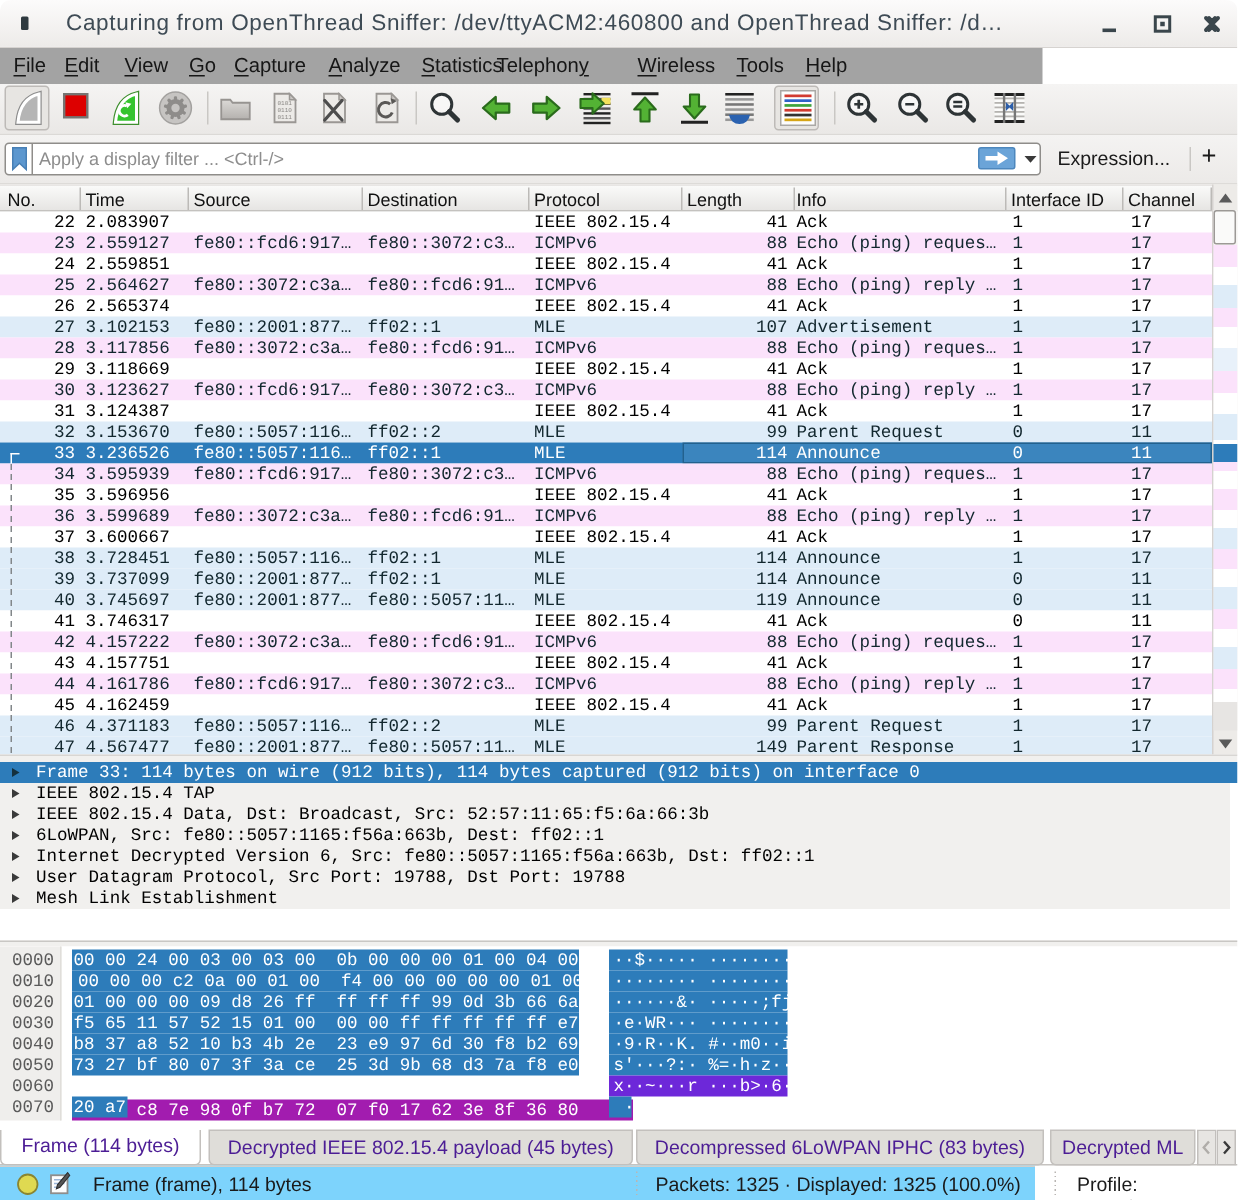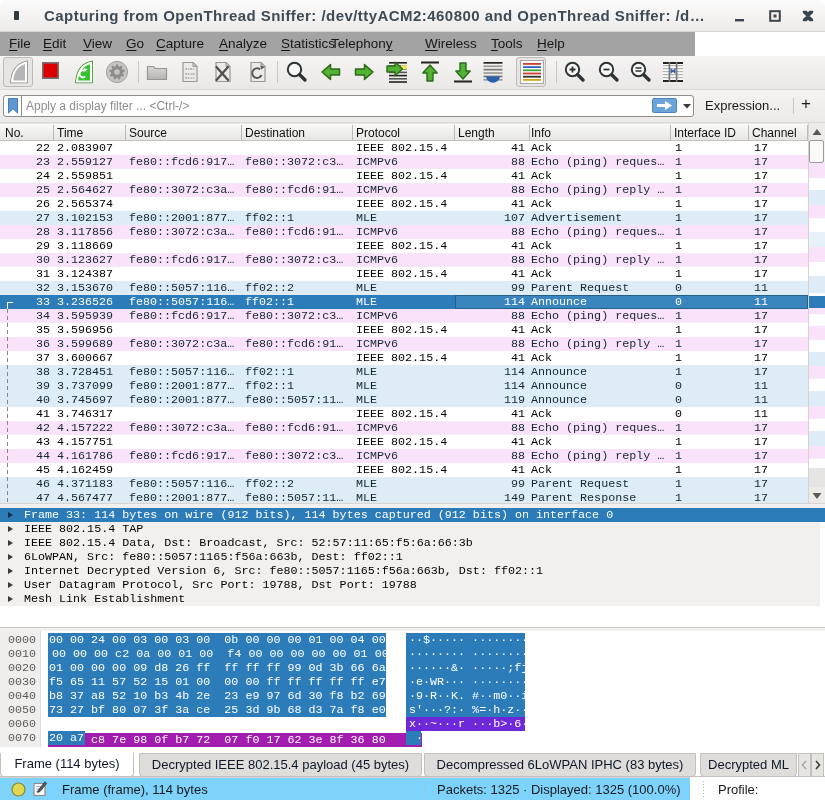--- a/index.html
+++ b/index.html
@@ -1,19 +1,19 @@
 <!DOCTYPE html>
 <html><head><meta charset="utf-8"><style>
 *{margin:0;padding:0;box-sizing:border-box}
 html,body{width:825px;height:800px;overflow:hidden;background:#fff}
 body{font-family:"Liberation Sans",sans-serif;position:relative}
 .abs{position:absolute}
 .mono{font-family:"Liberation Mono",monospace;font-size:11.7px;white-space:pre}
 .titlebar{left:0;top:0;width:825px;height:32px;background:linear-gradient(#fcfbfb,#edebe9);border-bottom:1px solid #d6d3d0;border-radius:7px 7px 0 0}
-.title{left:44px;top:7px;font-size:15px;font-weight:bold;color:#3e4b55;letter-spacing:.45px}
+.title{left:44px;top:7px;font-size:15px;font-weight:normal;color:#3e4b55;letter-spacing:.45px}
 .wicon{left:14px;top:11px;width:5px;height:9px;background:#2f3a40;border-radius:1px}
 .menubar{left:0;top:32px;width:695px;height:24px;background:#a3a3a3}
 .mi{position:absolute;top:4px;font-size:13.5px;color:#161616}
 .mi u{text-decoration-thickness:1px;text-underline-offset:2px}
 .toolbar{left:0;top:56px;width:825px;height:34px;background:linear-gradient(#f5f4f3,#eae8e6);border-bottom:1px solid #dbd9d6}
 .tbox{position:absolute;top:1px;width:30px;height:30px;background:#e7e5e2;border:1px solid #bdbab7;border-radius:3px}
 .tsep{position:absolute;top:5px;width:1px;height:22px;background:#c9c7c4}
 .filterbar{left:0;top:90px;width:825px;height:33px;background:linear-gradient(#f4f3f2,#eceae8);border-bottom:1px solid #dddbd8}
 .finput{position:absolute;left:3px;top:5px;width:691px;height:22px;background:#fff;border:1px solid #8f8d8a;border-radius:3px}
 .fph{position:absolute;left:26px;top:9px;font-size:12px;color:#8d8d8d}
@@ -26,21 +26,21 @@
 .row{position:absolute;left:0;width:808px;height:14px}
 .cell{position:absolute;top:0;line-height:14px}
 .c-no{left:0;width:50px;text-align:right}
 .c-time{left:57px}.c-src{left:129px}.c-dst{left:245px}.c-pro{left:356px}
 .c-len{left:460px;width:65px;text-align:right}
 .c-info{left:531px}.c-if{left:675px}.c-ch{left:754px}
 .dtrow{position:absolute;left:0;width:825px;height:14px}
 .dtxt{position:absolute;left:24px;top:0;line-height:14px}
 .tri{position:absolute;left:8px;top:3.5px;width:0;height:0;border-left:5px solid #3a3a3a;border-top:3.5px solid transparent;border-bottom:3.5px solid transparent}
 .hexoff{position:absolute;left:8px;color:#5a5a5a}
-.tab{position:absolute;top:753px;height:24px;background:#dfddd9;border:1px solid #c3c0bd;border-radius:0 0 4px 4px;font-size:13px;color:#0f172a;text-align:center;line-height:22px;overflow:hidden;white-space:nowrap}
+.tab{position:absolute;top:753px;height:24px;background:#dfddd9;border:1px solid #c3c0bd;border-radius:0 0 4px 4px;font-size:13px;color:#4c1d95;text-align:center;line-height:22px;overflow:hidden;white-space:nowrap}
 .statusbar{left:0;top:777px;width:690px;height:23px;background:#7dd3fc;border-top:1px solid #d2cfcc}
 .stext{position:absolute;top:4px;font-size:13px;color:#1a1a1a}
 .dotsep{position:absolute;top:3px;width:1px;height:17px;background:repeating-linear-gradient(to bottom,#b9b6b3 0 1px,transparent 1px 3px)}
 </style></head><body>
 <div class="abs titlebar"></div>
 <div class="abs wicon"></div>
 <div class="abs title">Capturing from OpenThread Sniffer: /dev/ttyACM2:460800 and OpenThread Sniffer: /d…</div>
 <svg style="position:absolute;left:733px;top:10px" width="14" height="12" viewBox="0 0 14 12">
     <rect x="2" y="9" width="9" height="2.4" fill="#3a464c"></rect>
   </svg>

